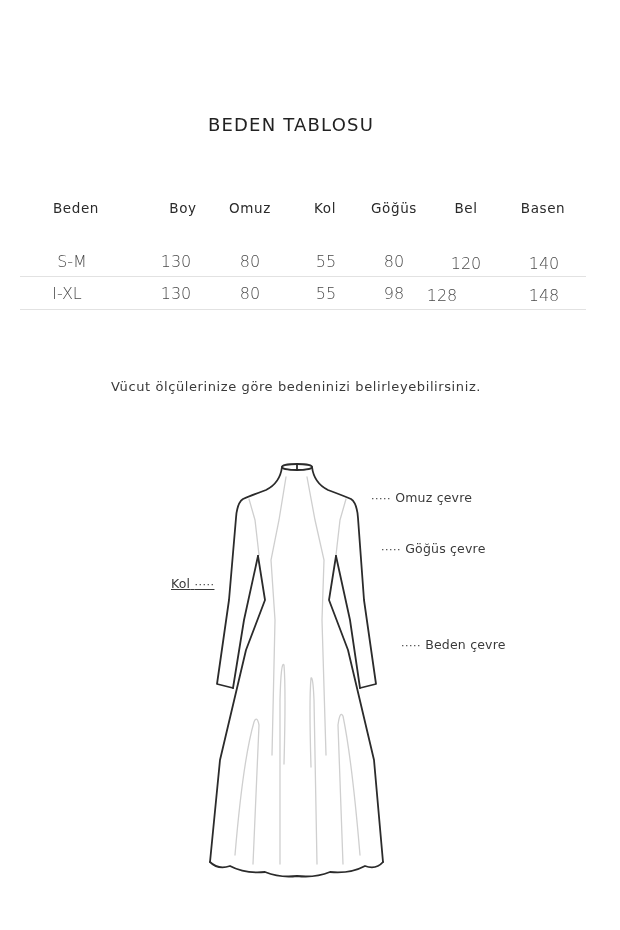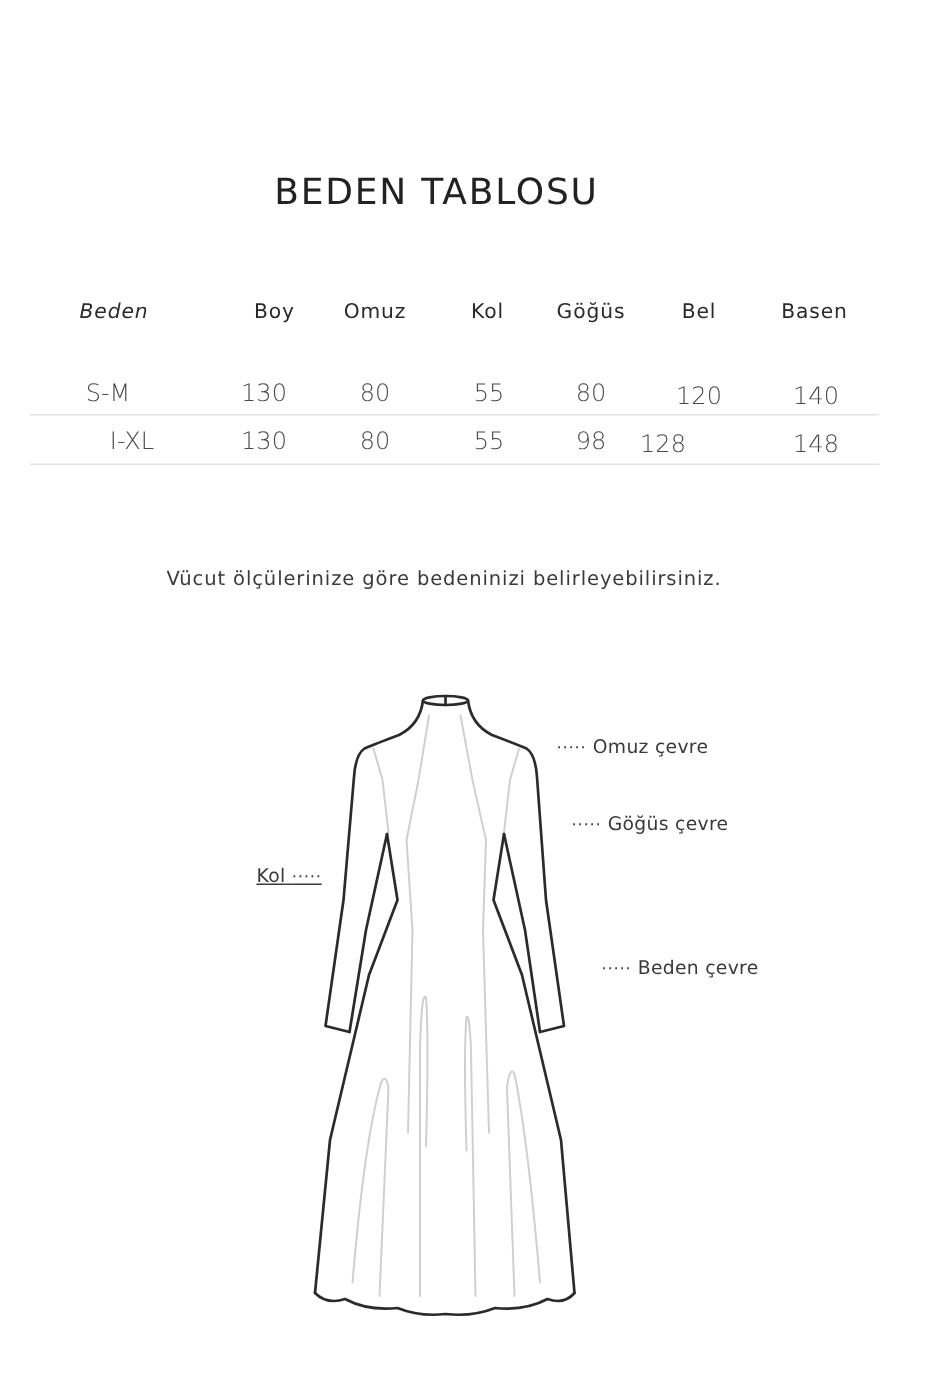--- a/index.html
+++ b/index.html
@@ -1,58 +1,58 @@
 <!DOCTYPE html>
 <html><head>
 <meta charset="utf-8">
 <style>
   html, body { margin:0; padding:0; background:#ffffff; }
   body { width:620px; height:930px; position:relative; overflow:hidden;
          font-family:"DejaVu Sans", sans-serif; color:#2b2b2b; }
   .title { position:absolute; top:114px; left:0; width:582px; text-align:center;
-           font-size:24px; letter-spacing:1.2px; color:#222; font-weight:normal; }
+           font-size:18px; letter-spacing:1.2px; color:#222; font-weight:normal; }
   .hdr, .cell { position:absolute; transform:translateX(-50%); white-space:nowrap; }
   .hdr { top:200px; font-size:13.5px; letter-spacing:0.6px; color:#2a2a2a; }
   .cell { font-size:16px; color:#4a4a4a; font-weight:300; }
   .rule { position:absolute; left:20px; width:566px; height:1px; background:#e2e2e2; }
   .note { position:absolute; top:379px; left:0; width:592px; text-align:center;
           font-size:13px; letter-spacing:0.6px; color:#3a3a3a; }
   .lbl { position:absolute; font-size:12.5px; color:#3a3a3a; white-space:nowrap; letter-spacing:0.2px; }
   .dots { letter-spacing:0.5px; font-size:11px; }
   svg.dress { position:absolute; left:0; top:0; }
 </style>
 </head>
 <body>
 
 <div>
 
   <div class="title">BEDEN TABLOSU</div>
 
   <div>
-    <div class="hdr" style="left:76px;font-style:italic;">Beden</div>
+    <div class="hdr" style="left:76px;">Beden</div>
     <div class="hdr" style="left:183px;">Boy</div>
     <div class="hdr" style="left:250px;">Omuz</div>
     <div class="hdr" style="left:325px;">Kol</div>
     <div class="hdr" style="left:394px;">Göğüs</div>
     <div class="hdr" style="left:466px;">Bel</div>
     <div class="hdr" style="left:543px;">Basen</div>
 
     <div>
       <div class="cell" style="left:72px; top:252px;">S-M</div>
       <div class="cell" style="left:176px; top:252px;">130</div>
       <div class="cell" style="left:250px; top:252px;">80</div>
       <div class="cell" style="left:326px; top:252px;">55</div>
       <div class="cell" style="left:394px; top:252px;">80</div>
       <div class="cell" style="left:466px; top:254px;">120</div>
       <div class="cell" style="left:544px; top:254px;">140</div>
     </div>
     <div class="rule" style="top:276px;"></div>
 
     <div>
-      <div class="cell" style="left:88px; top:284px;">I-XL</div>
+      <div class="cell" style="left:67px; top:284px;">I-XL</div>
       <div class="cell" style="left:176px; top:284px;">130</div>
       <div class="cell" style="left:250px; top:284px;">80</div>
       <div class="cell" style="left:326px; top:284px;">55</div>
       <div class="cell" style="left:394px; top:284px;">98</div>
       <div class="cell" style="left:442px; top:286px;">128</div>
       <div class="cell" style="left:544px; top:286px;">148</div>
     </div>
     <div class="rule" style="top:309px;"></div>
   </div>
 

